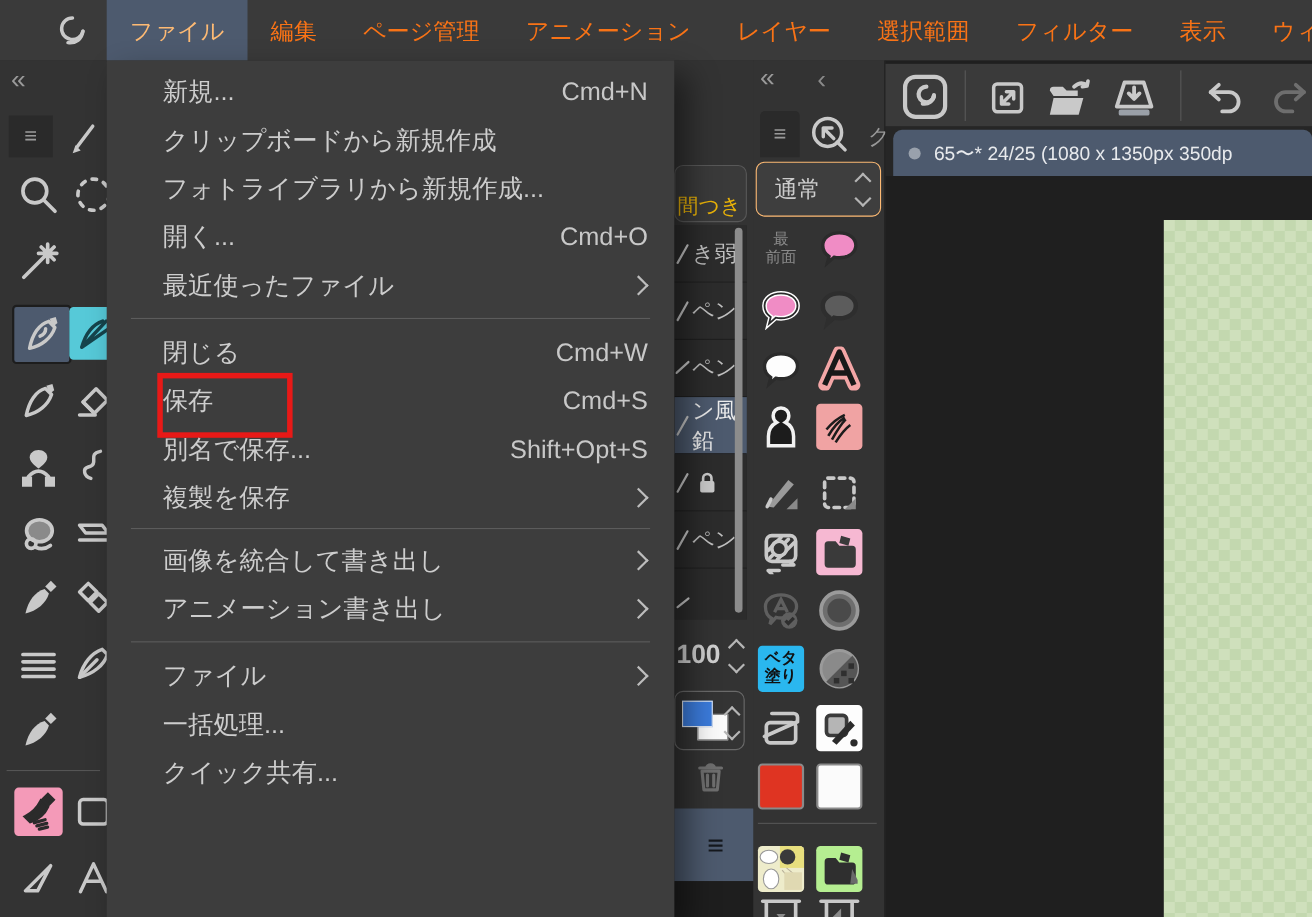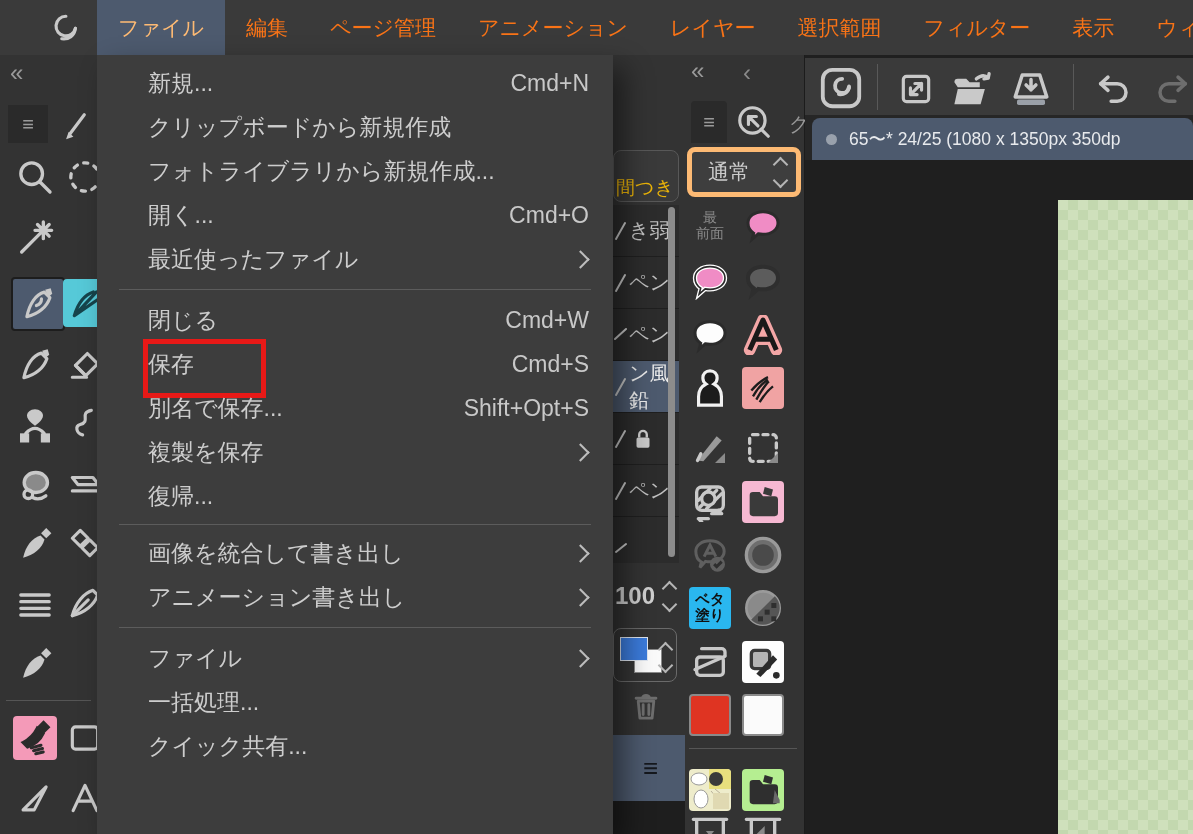--- a/index.html
+++ b/index.html
@@ -48,21 +48,21 @@
   #st-swatch{position:absolute;left:0;top:573px;width:64px;height:54px;border:1px solid #6a6a6a;border-radius:8px;background:#343434;box-sizing:border-box;}
   #st-trash{position:absolute;left:16px;top:631px;}
   #st-blue{position:absolute;left:0;top:680px;width:72px;height:66px;background:#4d5a6e;display:flex;align-items:center;}
   #st-blue span{margin-left:30px;color:#15181d;font-size:26px;font-weight:bold;}
   #st-bottom{position:absolute;left:0;top:746px;width:72px;height:33px;background:#1e1e1e;}
   
   #palette{left:685px;top:55px;width:120px;height:779px;background:#333;border-right:1px solid #1c1c1c;box-sizing:border-box;}
   .hdr-g{position:absolute;color:#9a9a9a;font-size:24px;}
   #pal-tab{position:absolute;left:6px;top:46px;width:36px;height:42px;background:#2a2a2a;border-radius:4px 4px 0 0;
            display:flex;align-items:center;justify-content:center;color:#999;font-size:20px;}
-  #pal-blend{position:absolute;left:2px;top:92px;width:114px;height:50px;background:#3e3e3e;border:5px solid #fdba74;
+  #pal-blend{position:absolute;left:2px;top:92px;width:114px;height:50px;background:#3e3e3e;border:1px solid #fdba74;
              border-radius:8px;display:flex;align-items:center;box-sizing:border-box;color:#cccccc;font-size:21px;}
   #pal-blend span.lbl{margin-left:16px;}
   .tile{position:absolute;width:42px;height:42px;border-radius:4px;display:flex;align-items:center;justify-content:center;box-sizing:border-box;}
   .pre{white-space:pre-line;text-align:center;}
   #pal-sep{position:absolute;left:4px;top:693px;width:108px;height:1px;background:#565656;}
   
   #canvaspanel{left:805px;top:55px;width:388px;height:779px;background:#1f1f1f;}
   #ctoolbar{position:absolute;left:0;top:3px;width:388px;height:57px;background:#3a3a3a;}
   .vsep{position:absolute;top:6px;width:1px;height:46px;background:#595959;}
   #ctabbar{position:absolute;left:0;top:60px;width:388px;height:45px;background:#262626;}
@@ -339,23 +339,20 @@
         <span class="mi-s">Cmd+S</span>
       </div>
     <div class="mi">
         <span>別名で保存...</span>
         <span class="mi-s">Shift+Opt+S</span>
       </div>
     <div class="mi">
         <span>複製を保存</span>
         <span class="chev"></span>
       </div>
-    <div class="mi">
-        <span>復帰...</span>
-      </div>
     <div class="msep m6"></div>
     <div class="mi">
         <span>画像を統合して書き出し</span>
         <span class="chev"></span>
       </div>
     <div class="mi">
         <span>アニメーション書き出し</span>
         <span class="chev"></span>
       </div>
     <div class="msep"></div>

